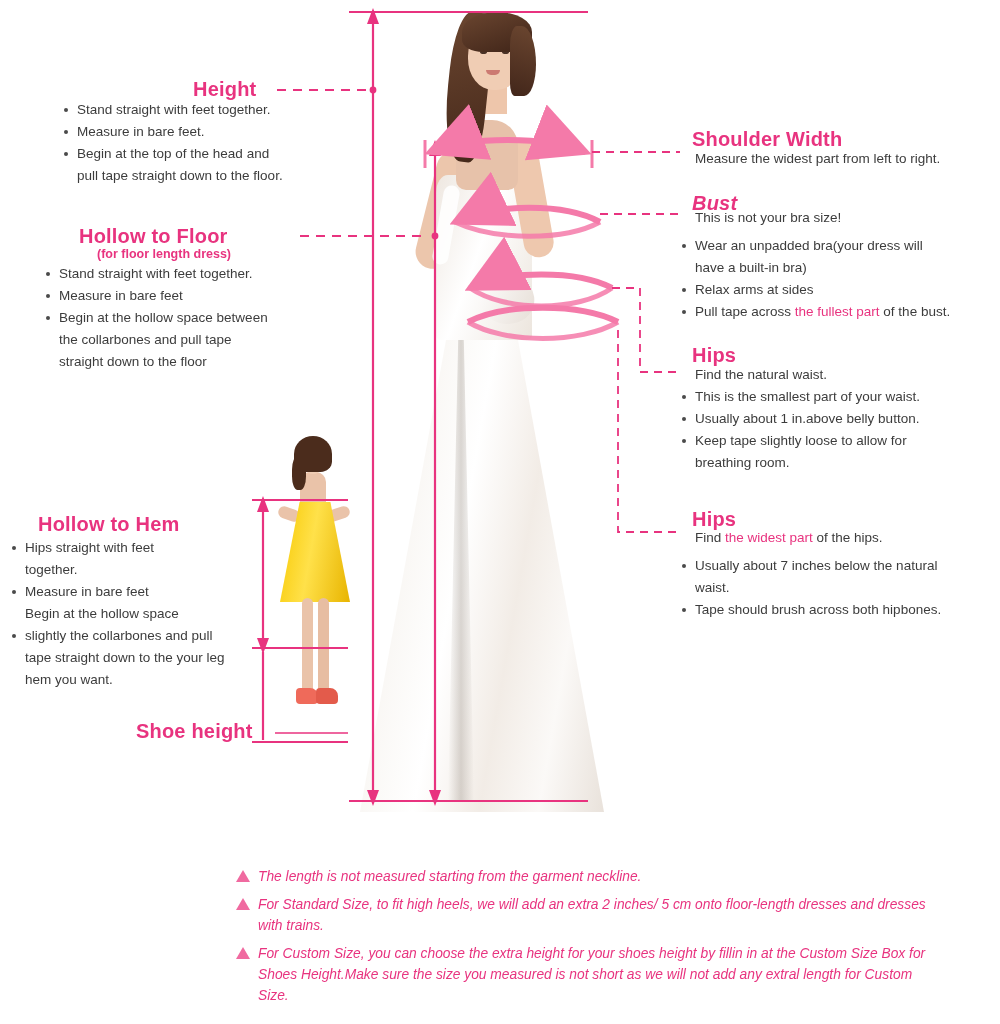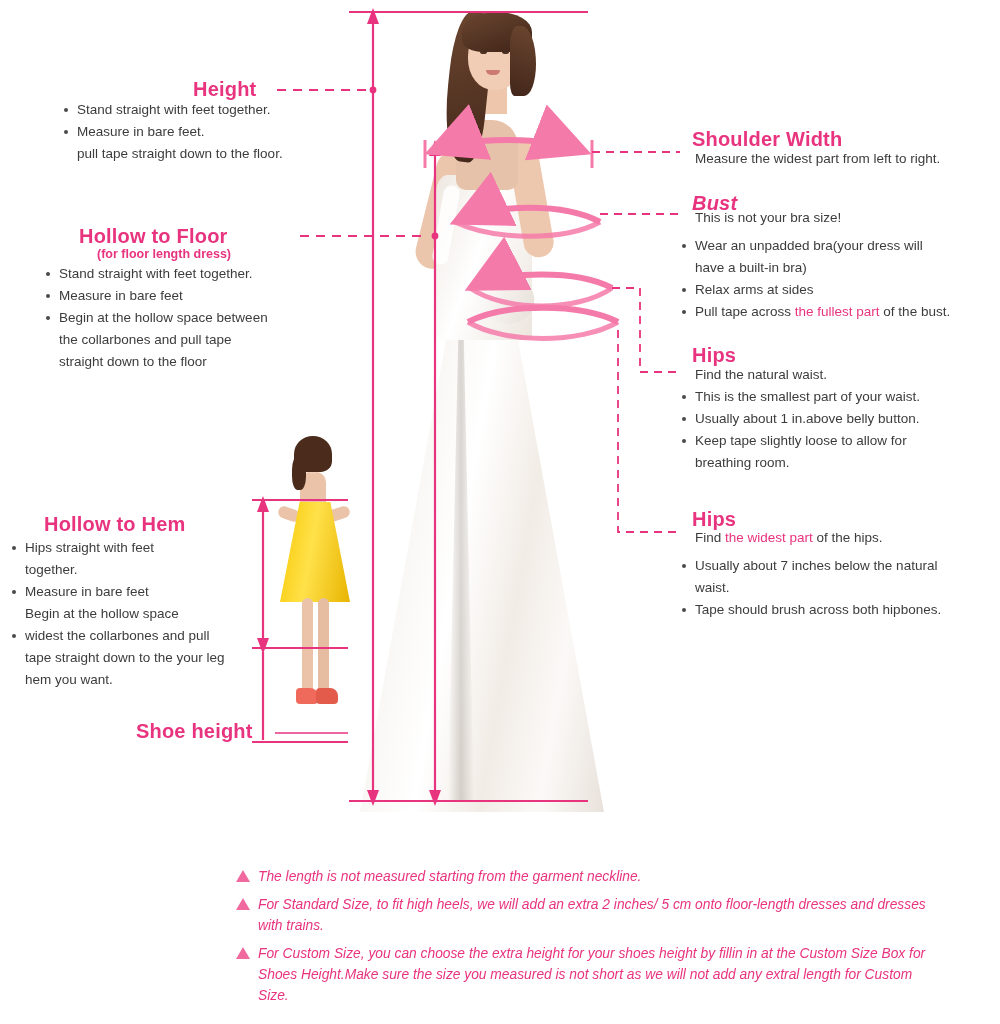--- a/index.html
+++ b/index.html
@@ -346,40 +346,41 @@
 
   <line x1="252" y1="742" x2="348" y2="742" stroke="#e8337f" stroke-width="2"></line>
   <line x1="263" y1="652" x2="263" y2="740" stroke="#e8337f" stroke-width="2.2"></line>
   <line x1="275" y1="733" x2="348" y2="733" stroke="#e8337f" stroke-width="1.6"></line>
 </svg>
 
 <div class="abs heading" style="left:193px; top:78px;">Height</div>
 <div class="abs bullets" style="left:62px; top:100px; width:300px;">
   <div class="row">Stand straight with feet together.</div>
   <div class="row">Measure in bare feet.</div>
+  <div class="row">Begin at the top of the head and</div>
   <div class="row nodot">pull tape straight down to the floor.</div>
 </div>
 
 <div class="abs heading" style="left:79px; top:225px;">Hollow to Floor</div>
 <div class="abs subheading" style="left:97px; top:247px;">(for floor length dress)</div>
 <div class="abs bullets" style="left:44px; top:264px; width:310px;">
   <div class="row">Stand straight with feet together.</div>
   <div class="row">Measure in bare feet</div>
   <div class="row">Begin at the hollow space between</div>
   <div class="row nodot">the collarbones and pull tape</div>
   <div class="row nodot">straight down to the floor</div>
 </div>
 
-<div class="abs heading" style="left:44px; top:513px;">Hollow to Hem</div>
+<div class="abs heading" style="left:38px; top:513px;">Hollow to Hem</div>
 <div class="abs bullets" style="left:10px; top:538px; width:248px;">
   <div class="row">Hips straight with feet</div>
   <div class="row nodot">together.</div>
   <div class="row">Measure in bare feet</div>
   <div class="row nodot">Begin at the hollow space</div>
-  <div class="row">widest the collarbones and pull</div>
+  <div class="row">slightly the collarbones and pull</div>
   <div class="row nodot">tape straight down to the your leg</div>
   <div class="row nodot">hem  you want.</div>
 </div>
 
 <div class="abs heading" style="left:136px; top:720px;">Shoe height</div>
 
 <div class="abs heading" style="left:692px; top:128px;">Shoulder Width</div>
 <div class="abs bullets" style="left:680px; top:149px; width:320px;">
   <div class="row nodot">Measure the widest part from left to right.</div>
 </div>

